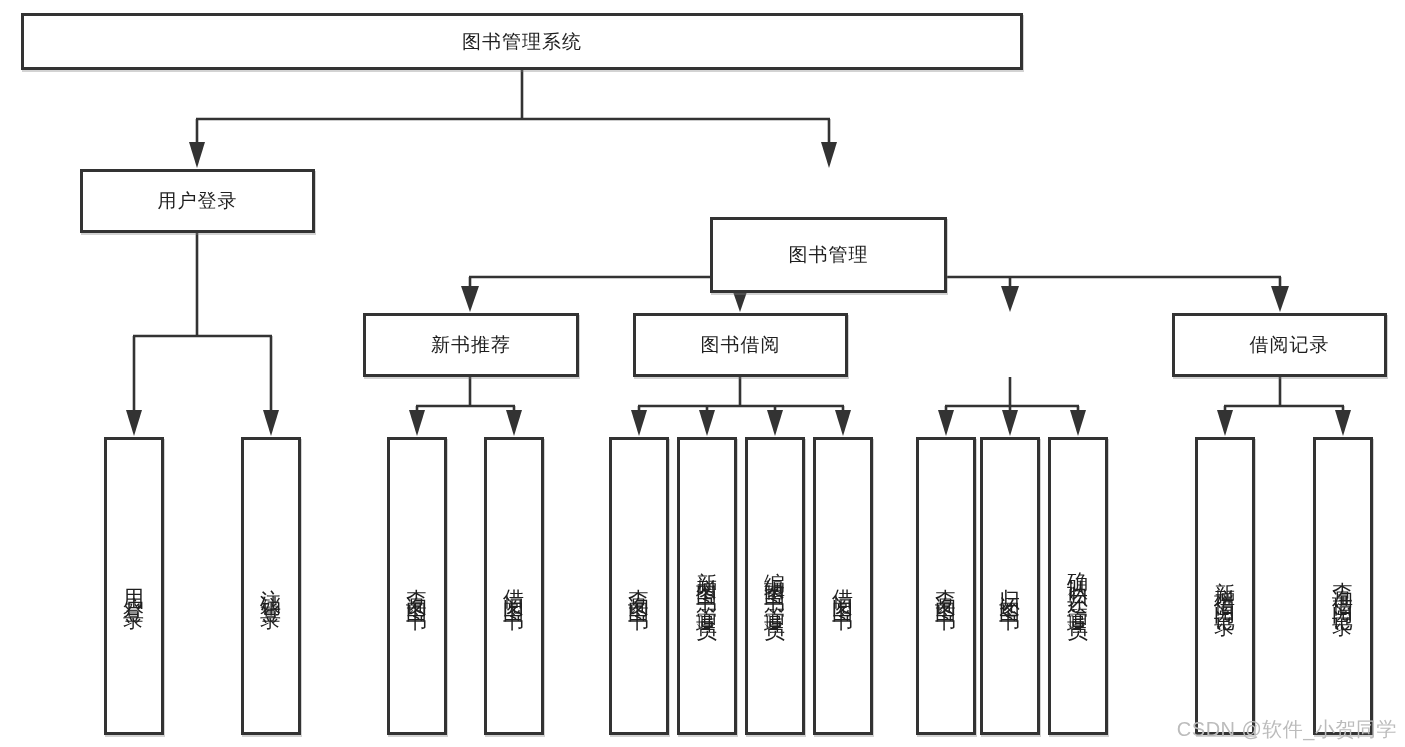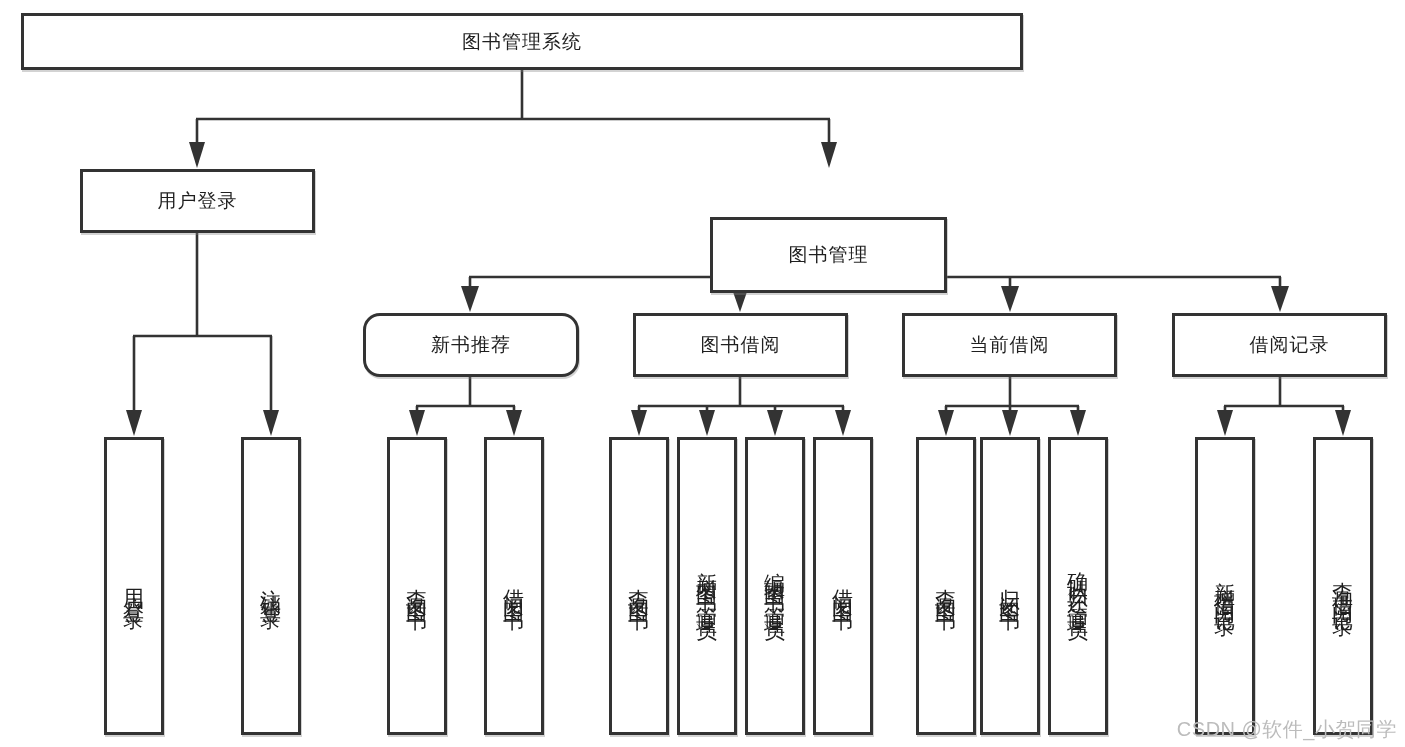--- a/index.html
+++ b/index.html
@@ -118,28 +118,25 @@
     <span>图书管理系统</span>
   </div>
 
   <div class="node hbox" style="left:80px;top:169px;width:235px;height:64px;">
     <span>用户登录</span>
   </div>
   <div class="node hbox" style="left:710px;top:169px;width:237px;height:76px;margin-top:48px;">
     <span>图书管理</span>
   </div>
 
-  <div class="node hbox" style="left:363px;top:313px;width:216px;height:64px;border-radius:17px;">
+  <div class="node hbox" style="left:363px;top:313px;width:216px;height:64px;">
     <span>新书推荐</span>
   </div>
   <div class="node hbox" style="left:633px;top:313px;width:215px;height:64px;">
     <span>图书借阅</span>
-  </div>
-  <div class="node hbox" style="left:902px;top:313px;width:215px;height:64px;">
-    <span>当前借阅</span>
   </div>
   <div class="node hbox" style="left:1172px;top:313px;width:215px;height:64px;padding-left:20px;">
     <span>借阅记录</span>
   </div>
 
   <div class="node vbox" style="left:104px;top:437px;width:60px;height:298px;">
     <span>用户登录</span>
   </div>
   <div class="node vbox" style="left:241px;top:437px;width:60px;height:298px;">
     <span>注销登录</span>

